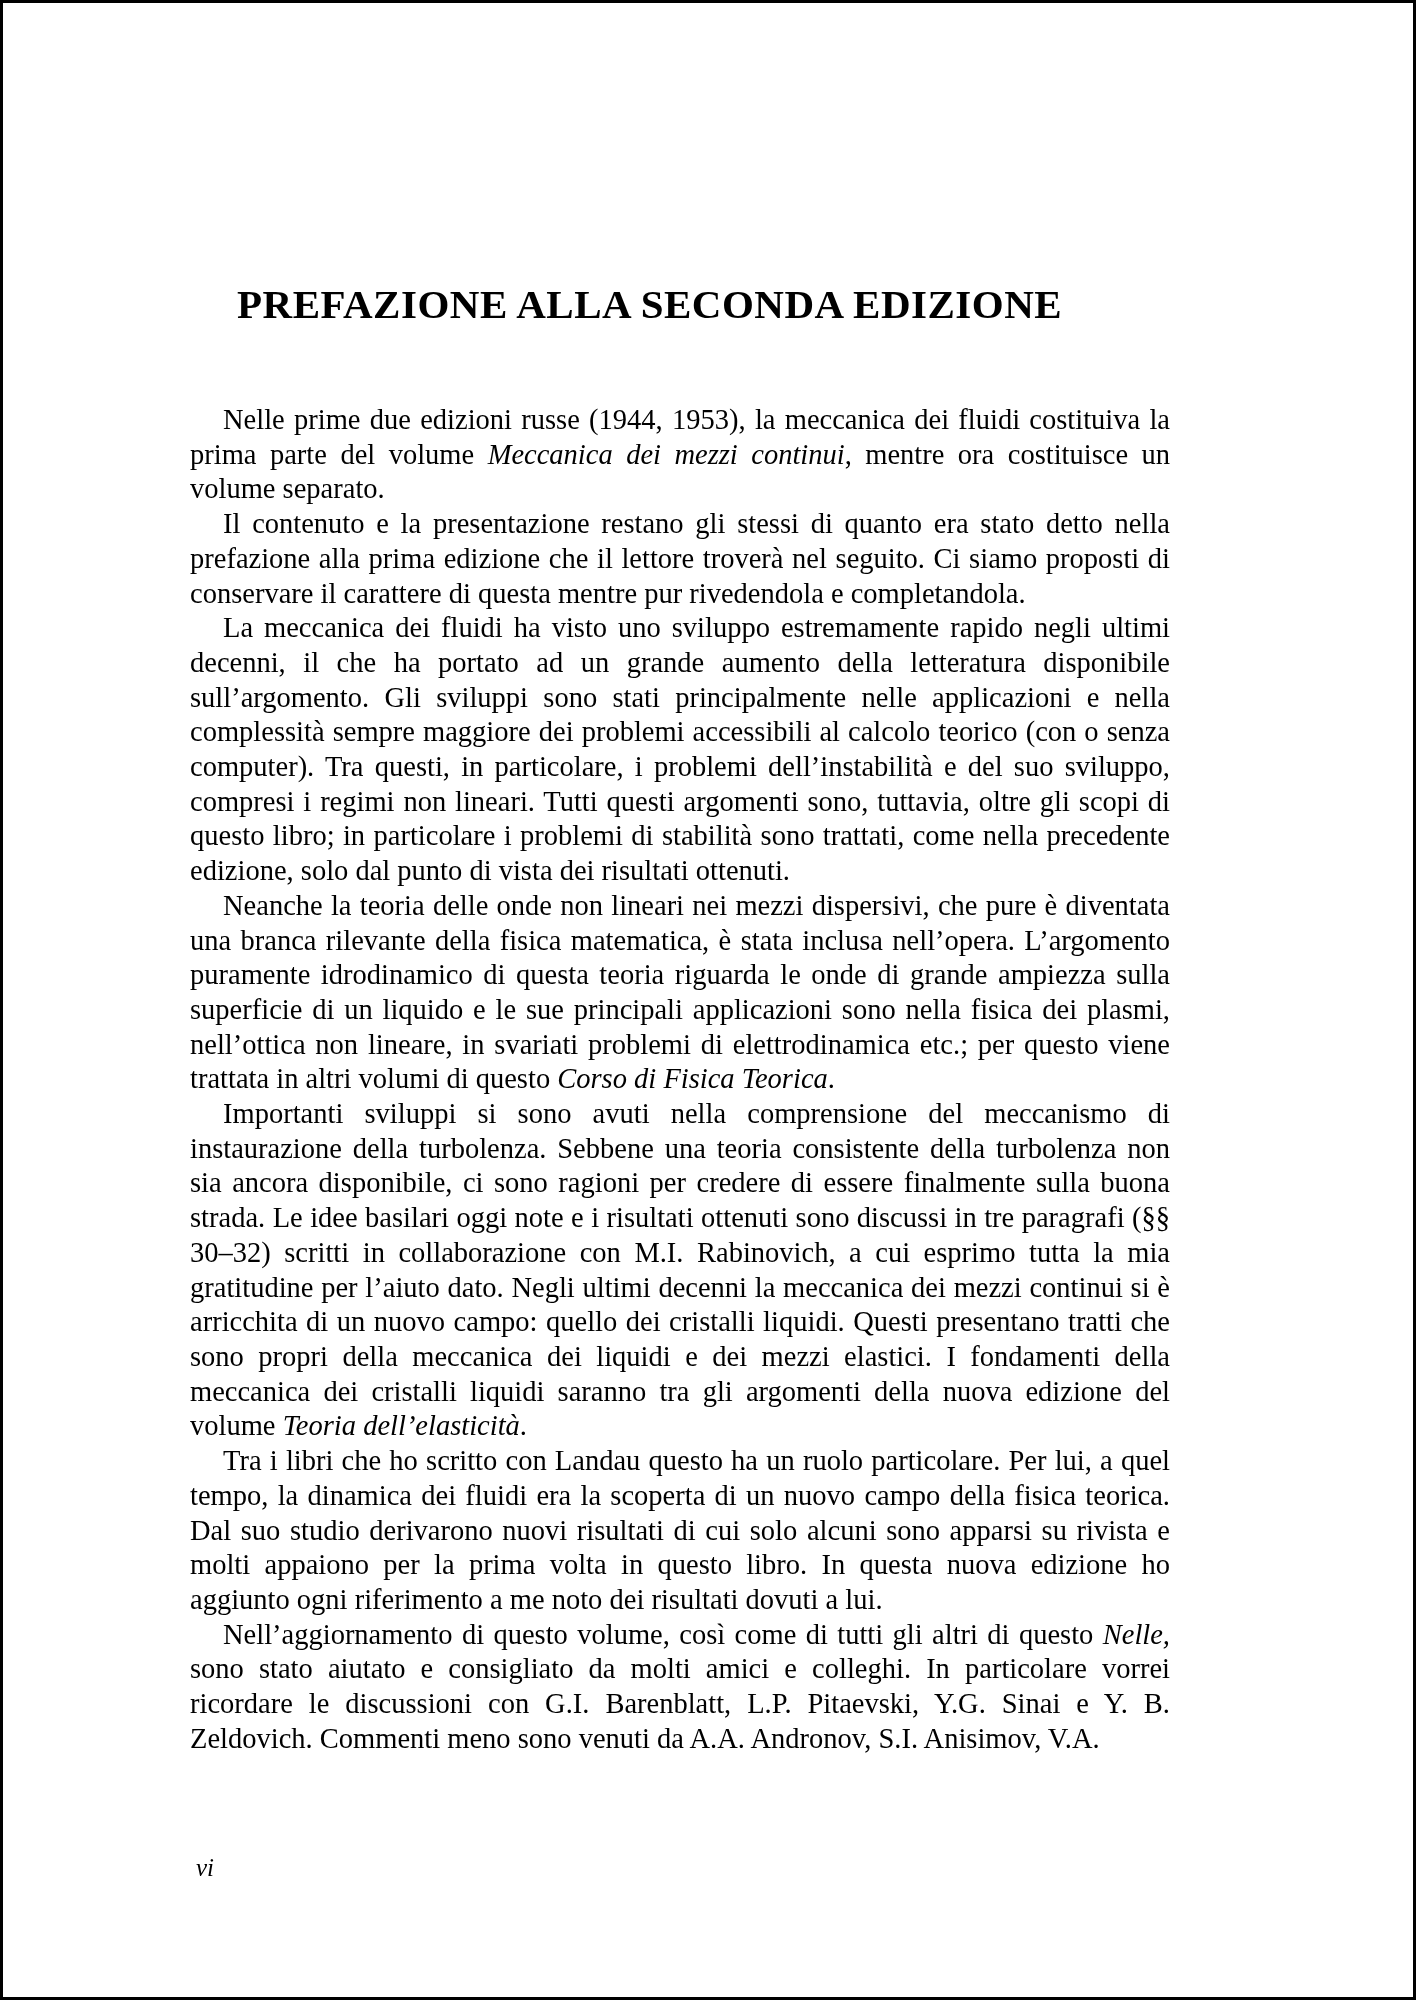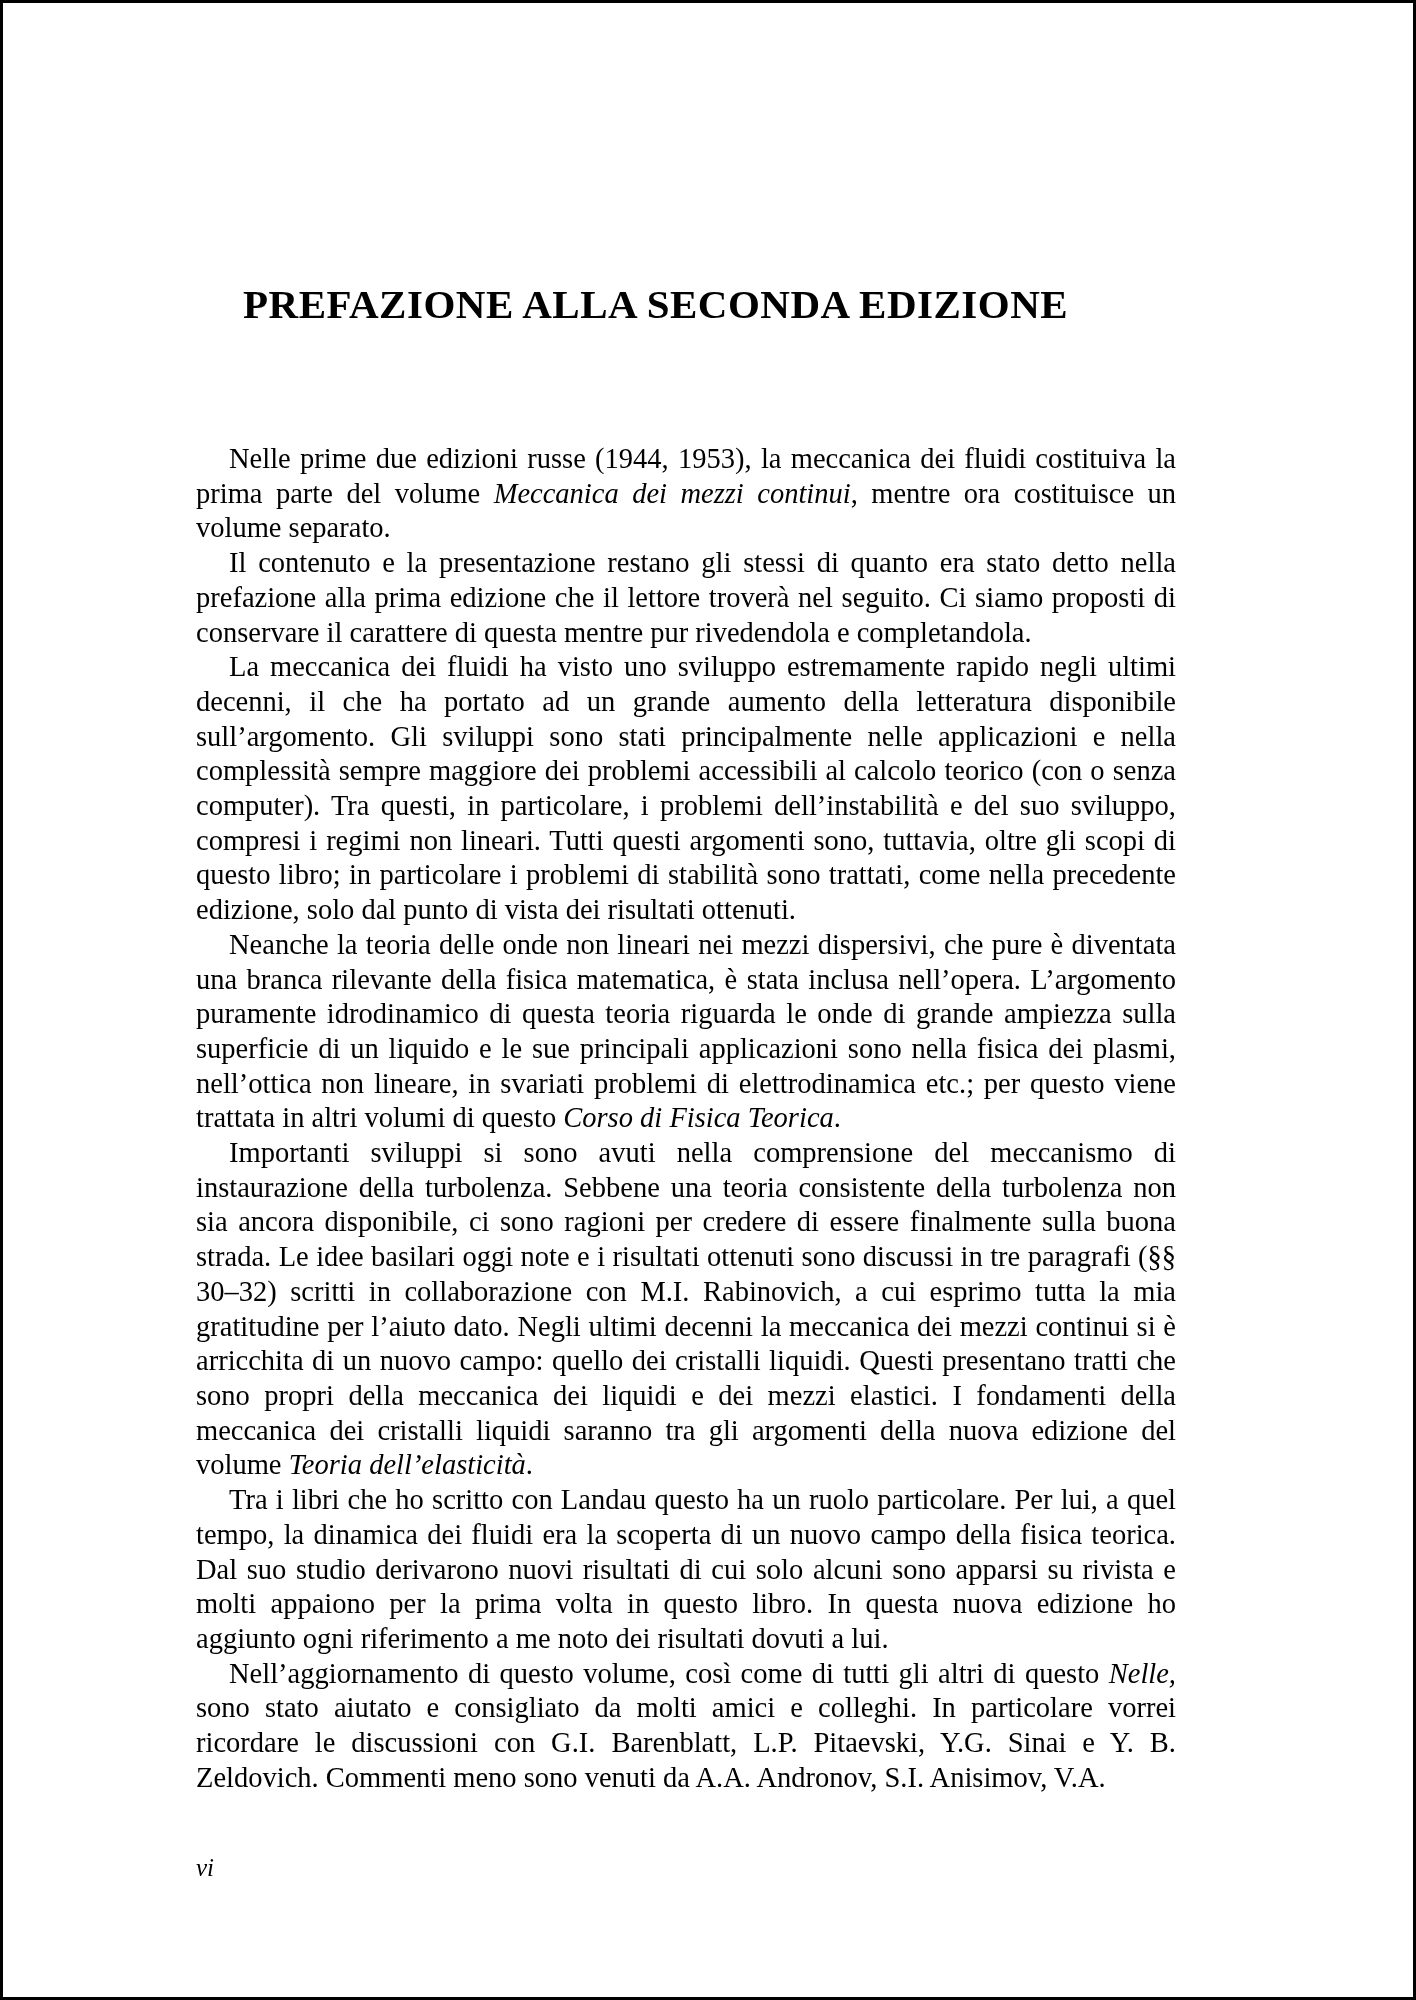--- a/index.html
+++ b/index.html
@@ -13,34 +13,34 @@
     height: 2000px;
     box-sizing: border-box;
     border: 3px solid #000000;
     background: #ffffff;
     overflow: hidden;
     font-family: "Liberation Serif", "DejaVu Serif", serif;
     color: #000000;
   }
   .content {
     position: absolute;
-    left: 193px;
+    left: 187px;
     top: 0;
     width: 980px;
   }
   .page-title {
     margin: 281px 0 0 47px;
     font-size: 41px;
     line-height: 1.0;
     font-weight: bold;
     letter-spacing: 0.5px;
     white-space: nowrap;
   }
   .paragraphs {
-    margin-top: 117px;
+    margin-top: 78px;
   }
   .paragraphs p {
     margin: 0;
     padding: 0;
     text-indent: 33px;
     font-size: 28.5px;
     line-height: 34.7px;
     text-align: justify;
     text-justify: inter-word;
   }

